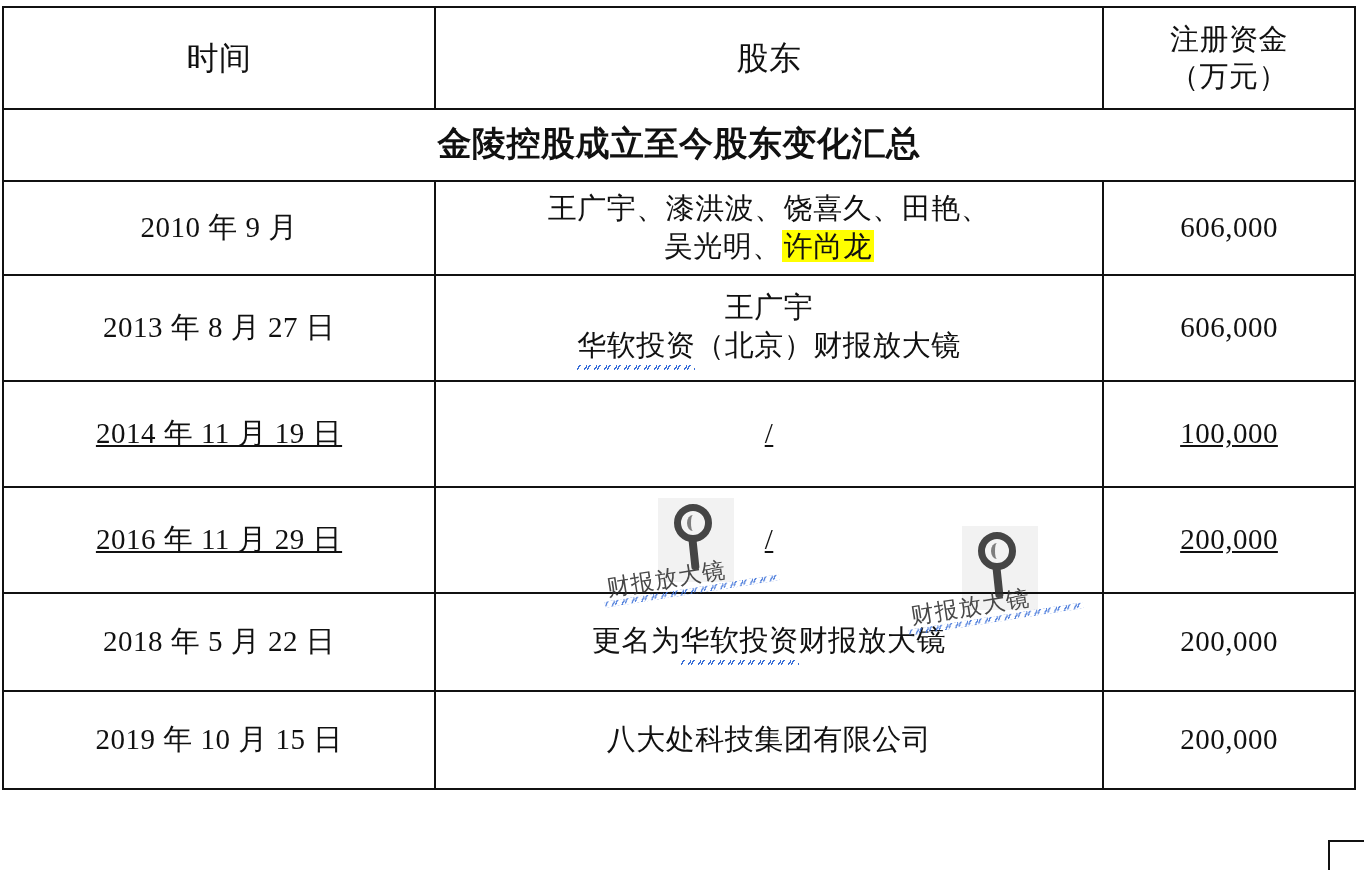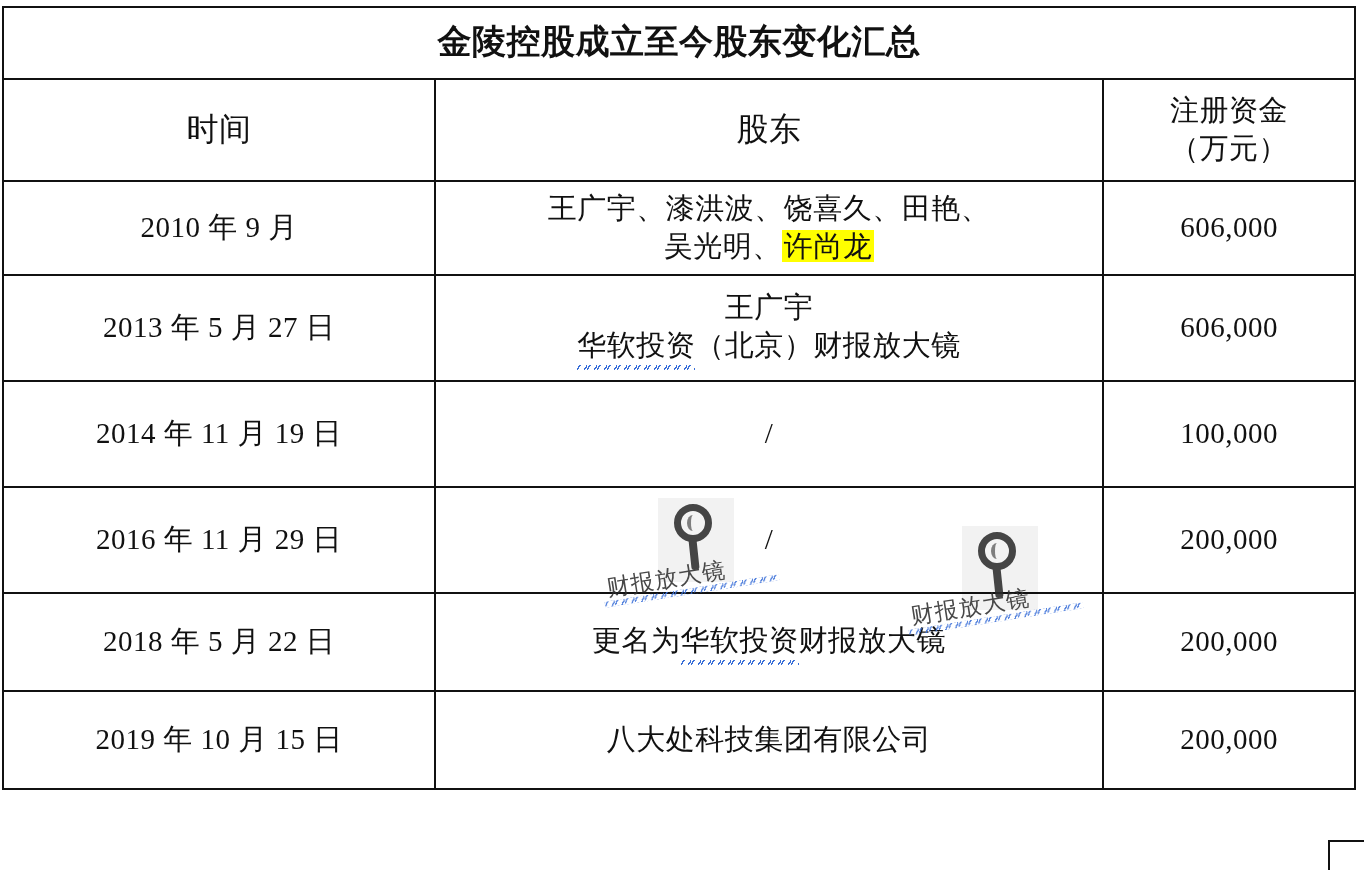--- a/index.html
+++ b/index.html
@@ -64,21 +64,21 @@
   }
   .share-cell {
     letter-spacing: 1px;
     margin-top: 8px;
   }
   .cap-cell {
     letter-spacing: 0.5px;
   }
   .row-2010 td, .row-2011 td { height: 84px; }
   .row-2013 td { height: 96px; }
-  .row-2014 td, .row-2016 td { height: 96px; }
+  .row-2014 td, .row-2016 td { height: 96px; text-decoration: underline; }
   .row-2018 td, .row-2019 td { height: 88px; }
 
   .hl {
     background: #ffff00;
     padding: 0 2px;
   }
   .squiggle {
     background-image:
       repeating-linear-gradient(125deg,
         transparent 0px, transparent 2px,
@@ -182,44 +182,44 @@
 <div class="page">
 
   <table class="shareholder-table">
     <colgroup>
       <col class="c-time">
       <col class="c-share">
       <col class="c-cap">
     </colgroup>
     <tbody>
       <tr>
-        <td class="title-cell" colspan="3">金陵控股成立至今股东变化汇总</td>
-      </tr>
-
-      <tr>
         <td class="head-cell">时间</td>
         <td class="head-cell">股东</td>
         <td class="head-cell head-cap">
           <span class="two-line">注册资金</span>
           <span class="two-line">（万元）</span>
         </td>
+      </tr>
+
+      <tr>
+        <td class="title-cell" colspan="3">金陵控股成立至今股东变化汇总</td>
       </tr>
 
       <tr class="row-2010">
         <td class="time-cell">2010 年 9 月</td>
         <td class="share-cell">
           <span class="two-line">王广宇、漆洪波、饶喜久、田艳、</span>
           <span class="two-line"><span>吴光明、</span><span class="hl">许尚龙</span></span>
         </td>
         <td class="cap-cell">606,000</td>
       </tr>
 
 
       <tr class="row-2013">
-        <td class="time-cell">2013 年 5 月 27 日</td>
+        <td class="time-cell">2013 年 8 月 27 日</td>
         <td class="share-cell">
           <span class="two-line">王广宇</span>
           <span class="two-line"><span class="squiggle">华软投资</span><span>（北京）财报放大镜</span></span>
         </td>
         <td class="cap-cell">606,000</td>
       </tr>
 
       <tr class="row-2014">
         <td class="time-cell">2014 年 11 月 19 日</td>
         <td class="share-cell slash">/</td>

